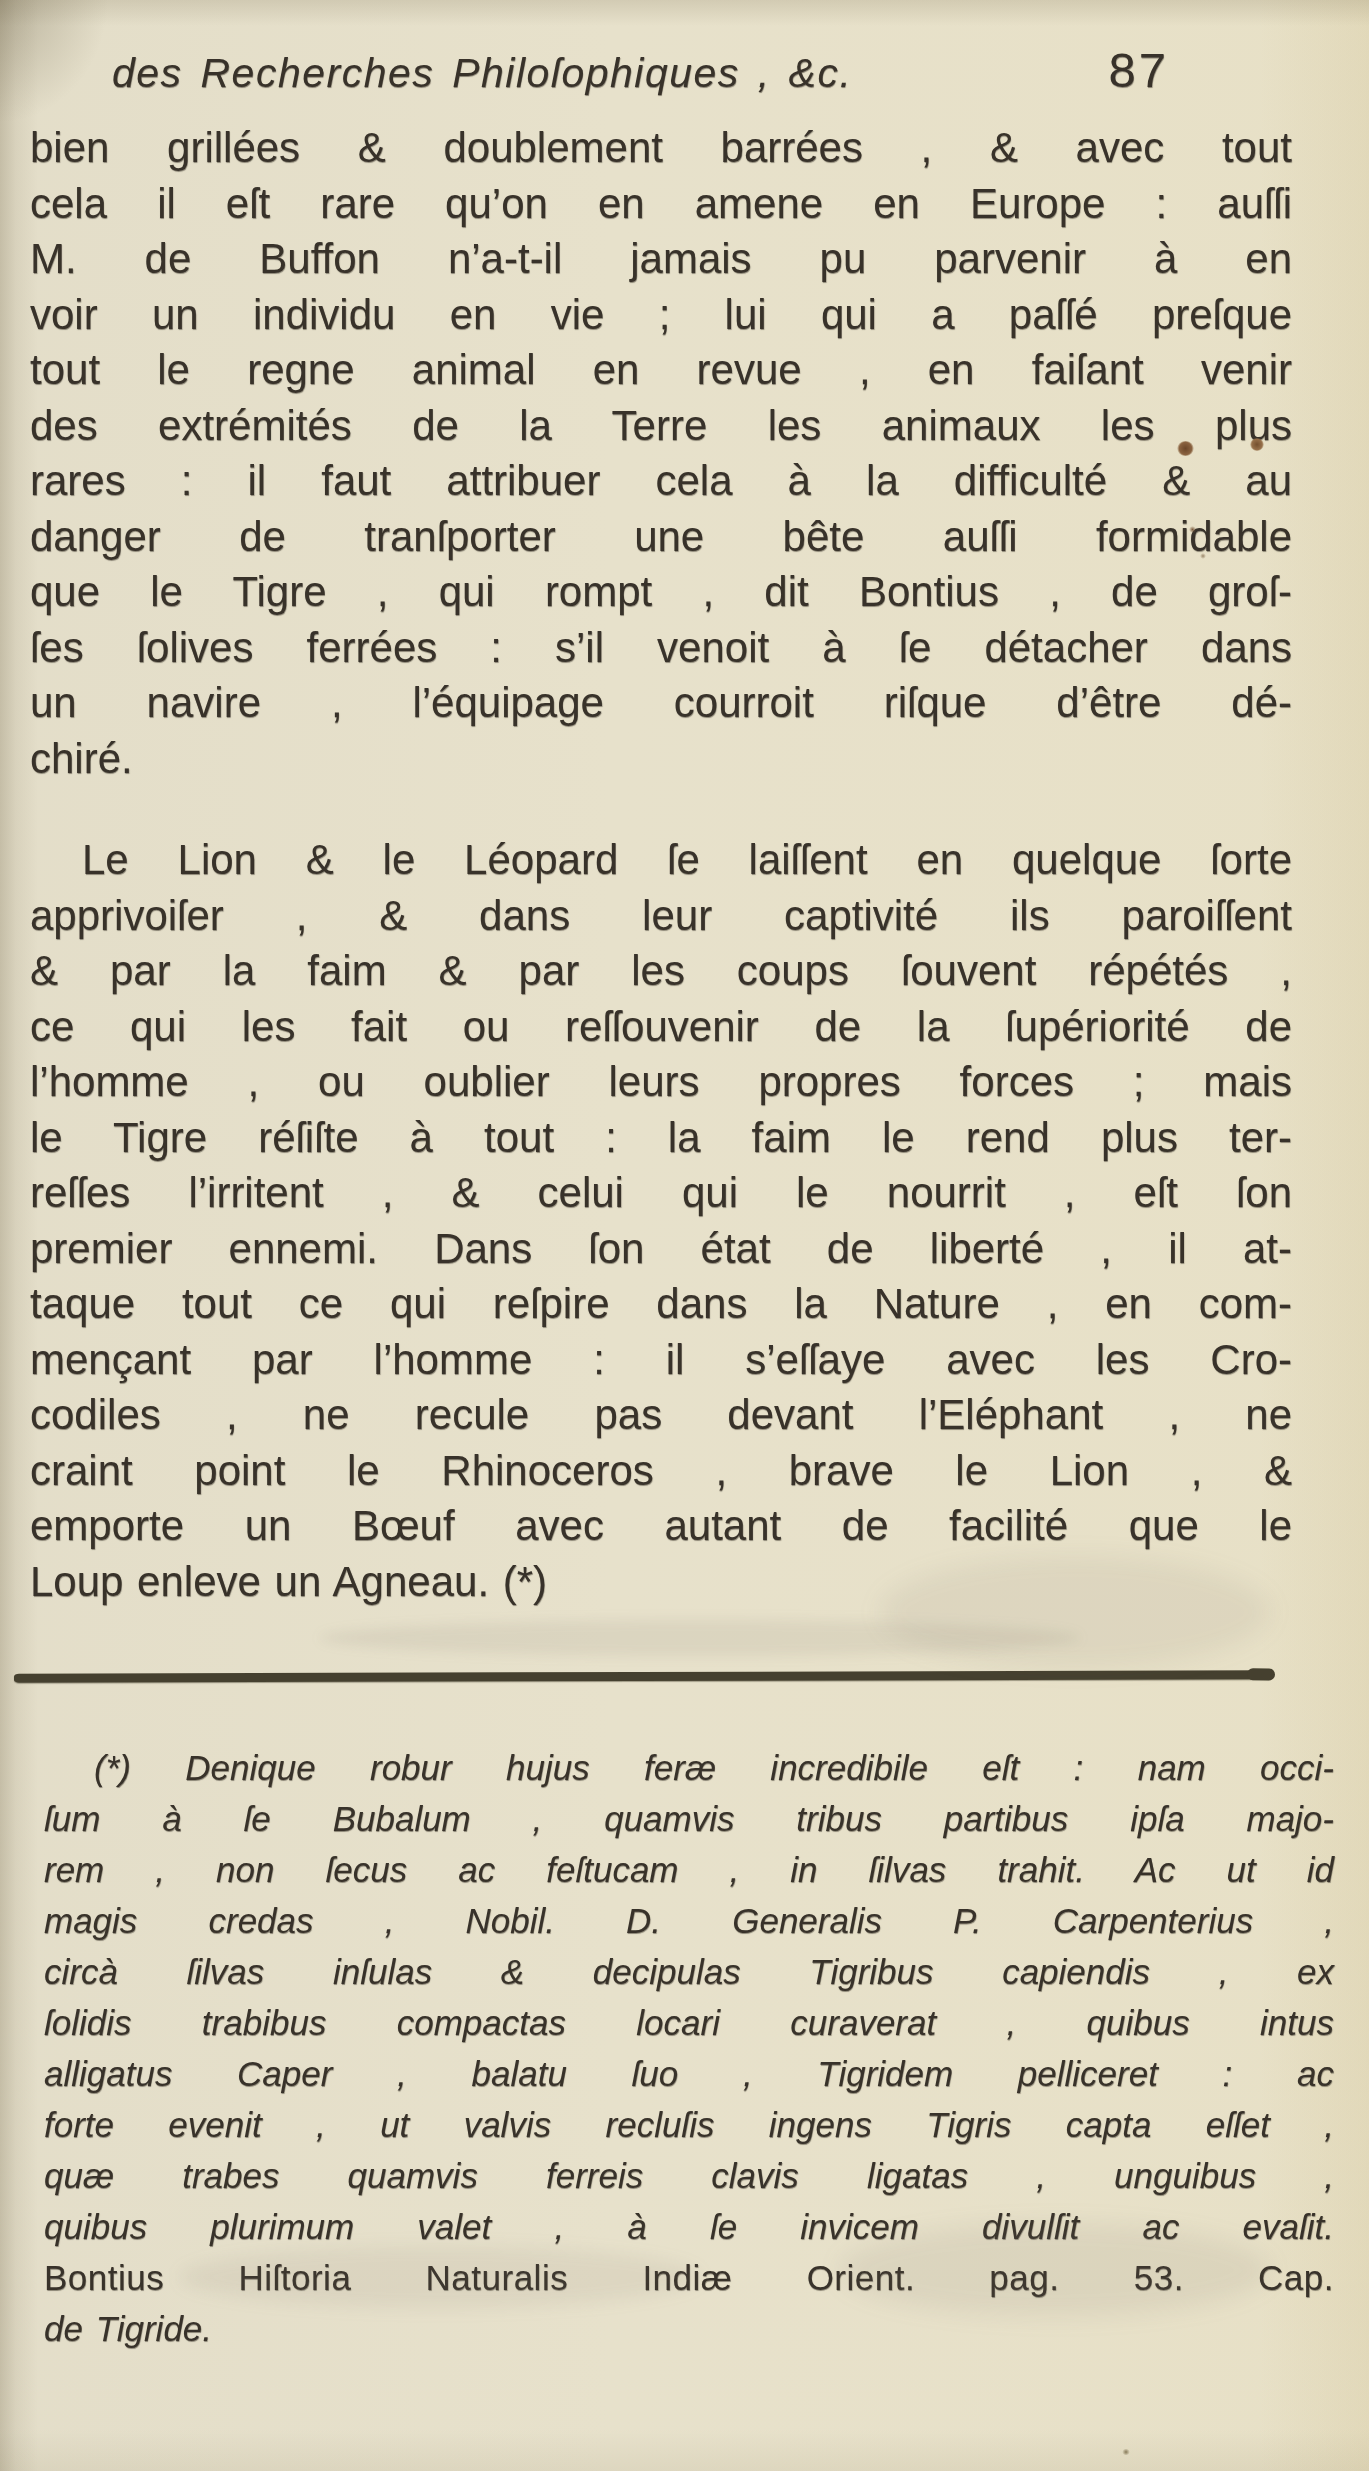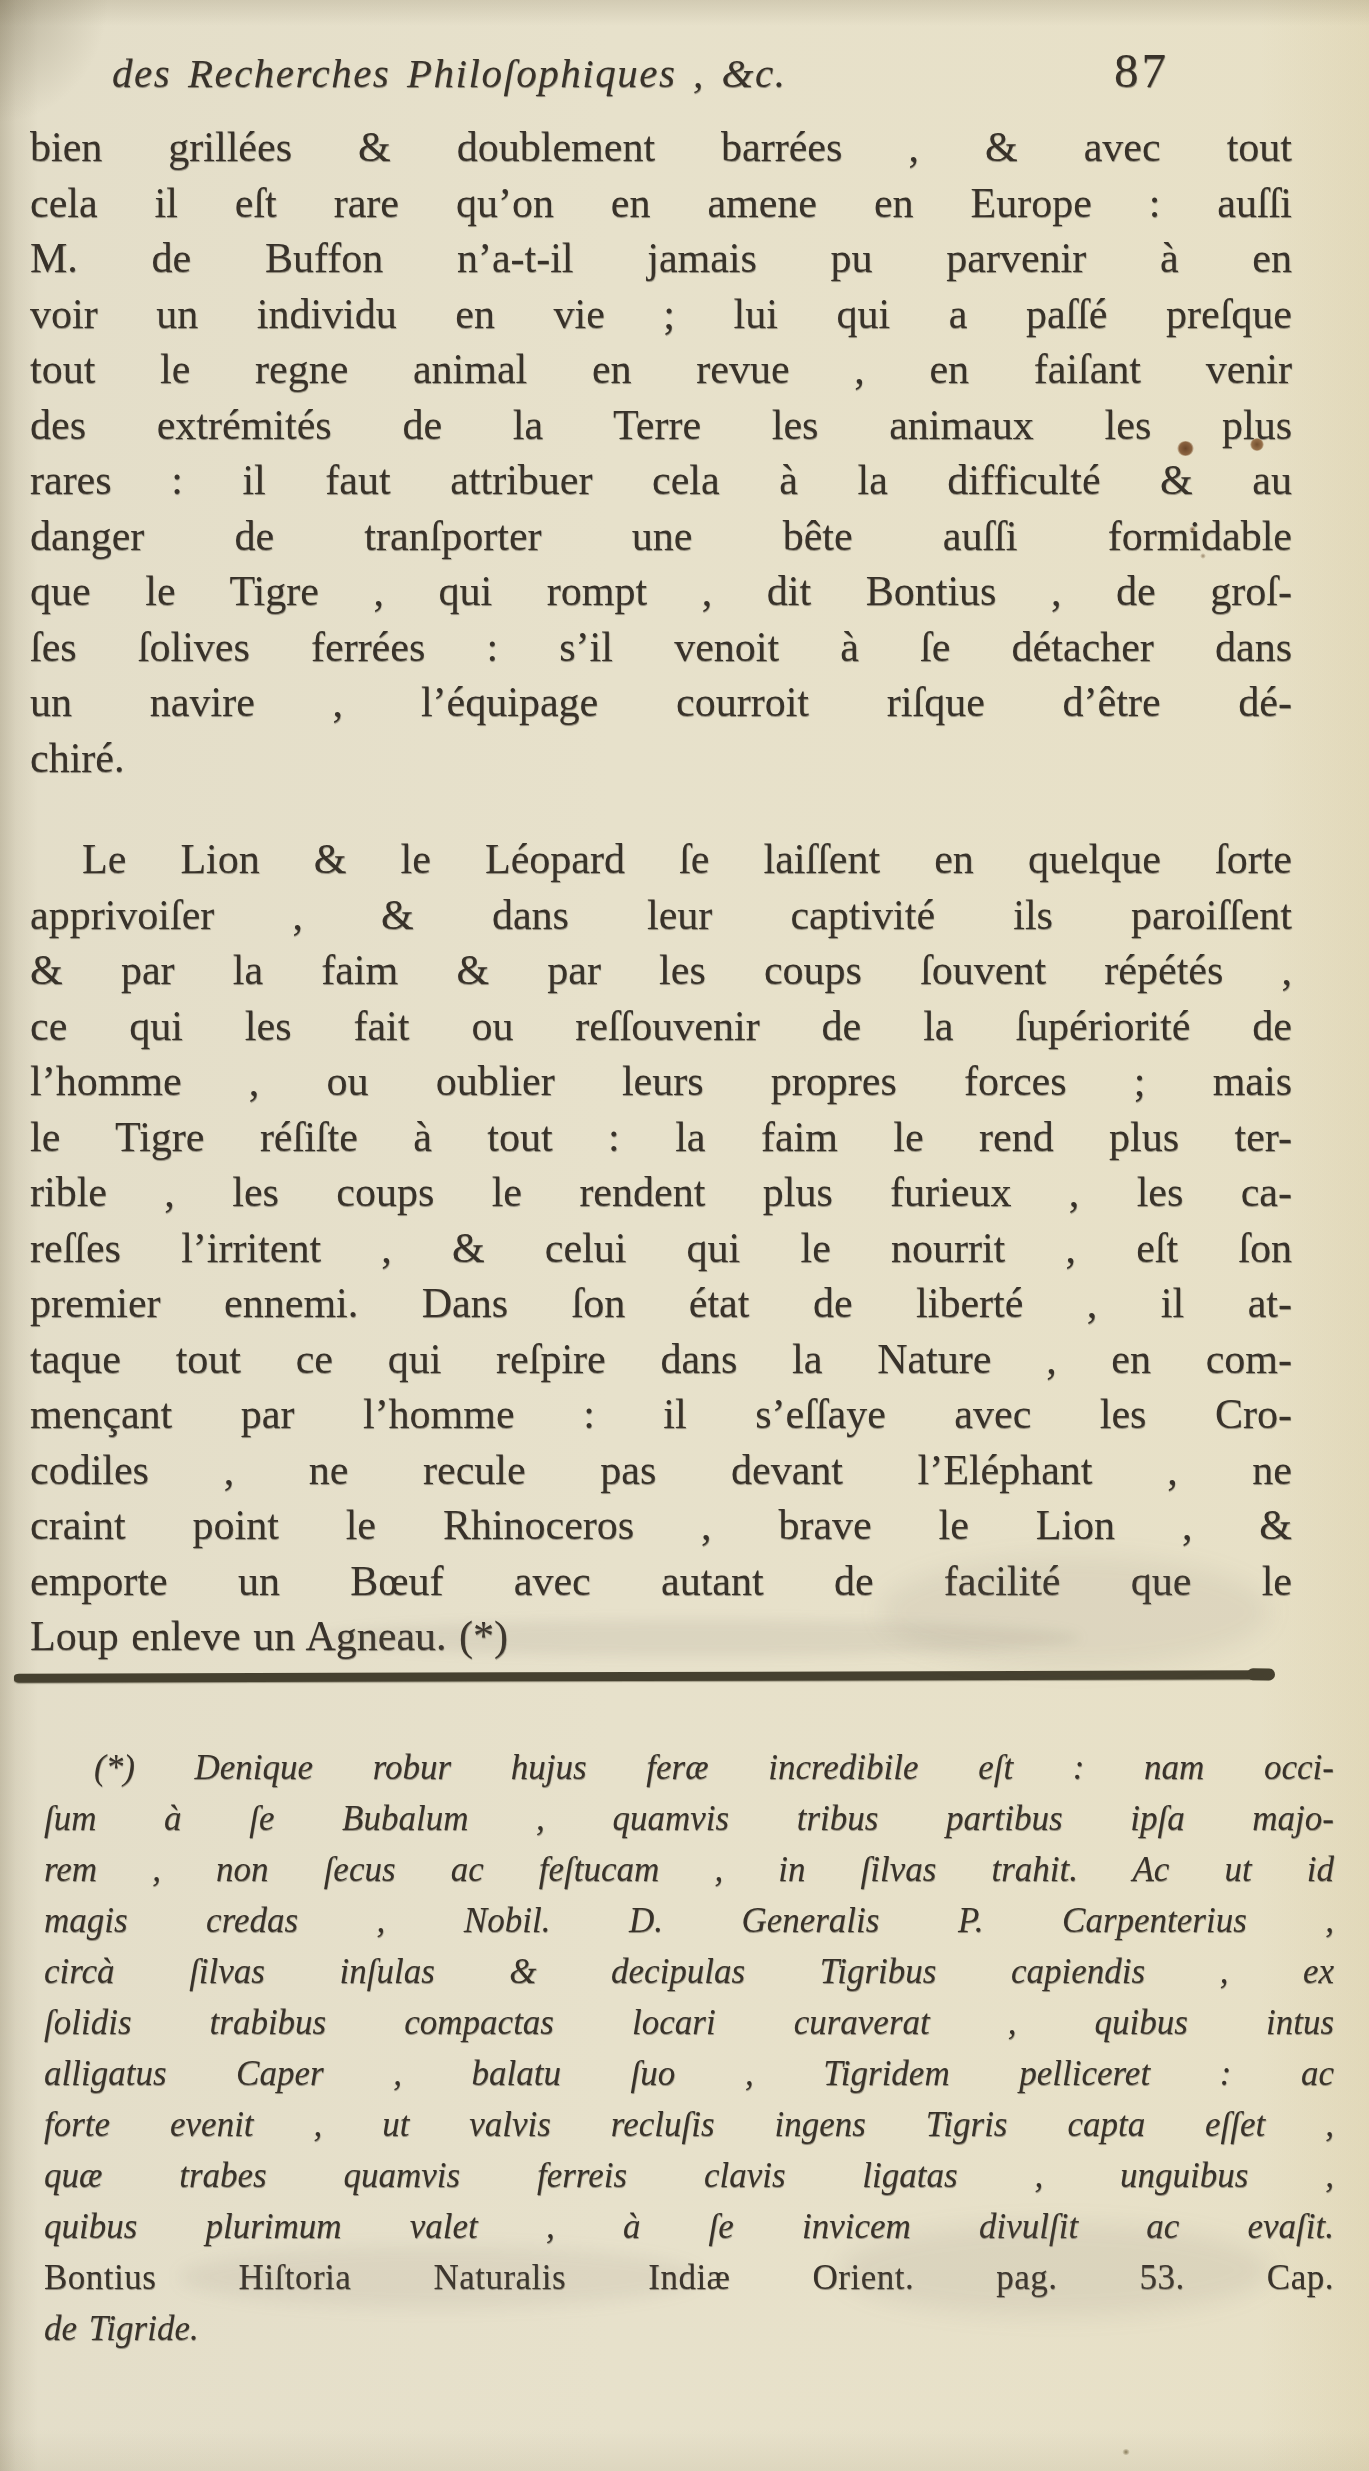--- a/index.html
+++ b/index.html
@@ -1,21 +1,21 @@
 <!DOCTYPE html>
 <html style="--paper: #e7e1cb; --ink: #38322a;"><head>
 <meta charset="utf-8">
 <style>
   html,body { margin:0; padding:0; background:#d8d2bd; }
   .page {
     position:relative;
     width:1369px; height:2471px;
     background: var(--paper, #e7e1cb);
     overflow:hidden;
-    font-family:Liberation Serif, serif;
+    font-family:Liberation Sans, sans-serif;
     color: var(--ink, #38322a);
   }
   
   .paper-fx {
     position:absolute; inset:0; pointer-events:none;
     background:
       radial-gradient(150px 170px at 0px 0px, rgba(105,95,70,.35), rgba(105,95,70,0) 72%),
       linear-gradient(90deg, rgba(118,106,78,.28), rgba(118,106,78,.10) 16px, rgba(118,106,78,0) 38px),
       linear-gradient(180deg, rgba(128,116,86,.20), rgba(128,116,86,0) 26px),
       linear-gradient(270deg, rgba(195,175,118,.16), rgba(195,175,118,0) 110px),
@@ -98,21 +98,20 @@
       <div class="line">que le Tigre , qui rompt , dit Bontius , de groſ-</div>
       <div class="line">ſes ſolives ferrées : s’il venoit à ſe détacher dans</div>
       <div class="line">un navire , l’équipage courroit riſque d’être dé-</div>
       <div class="line no-just">chiré.</div>
       <div class="line indent">Le Lion &amp; le Léopard ſe laiſſent en quelque ſorte</div>
       <div class="line">apprivoiſer , &amp; dans leur captivité ils paroiſſent</div>
       <div class="line">&amp; par la faim &amp; par les coups ſouvent répétés ,</div>
       <div class="line">ce qui les fait ou reſſouvenir de la ſupériorité de</div>
       <div class="line">l’homme , ou oublier leurs propres forces ; mais</div>
       <div class="line">le Tigre réſiſte à tout : la faim le rend plus ter-</div>
-      <div class="line">rible , les coups le rendent plus furieux , les ca-</div>
       <div class="line">reſſes l’irritent , &amp; celui qui le nourrit , eſt ſon</div>
       <div class="line">premier ennemi. Dans ſon état de liberté , il at-</div>
       <div class="line">taque tout ce qui reſpire dans la Nature , en com-</div>
       <div class="line">mençant par l’homme : il s’eſſaye avec les Cro-</div>
       <div class="line">codiles , ne recule pas devant l’Eléphant , ne</div>
       <div class="line">craint point le Rhinoceros , brave le Lion , &amp;</div>
       <div class="line">emporte un Bœuf avec autant de facilité que le</div>
       <div class="line no-just">Loup enleve un Agneau. (*)</div>
     </div>
 

